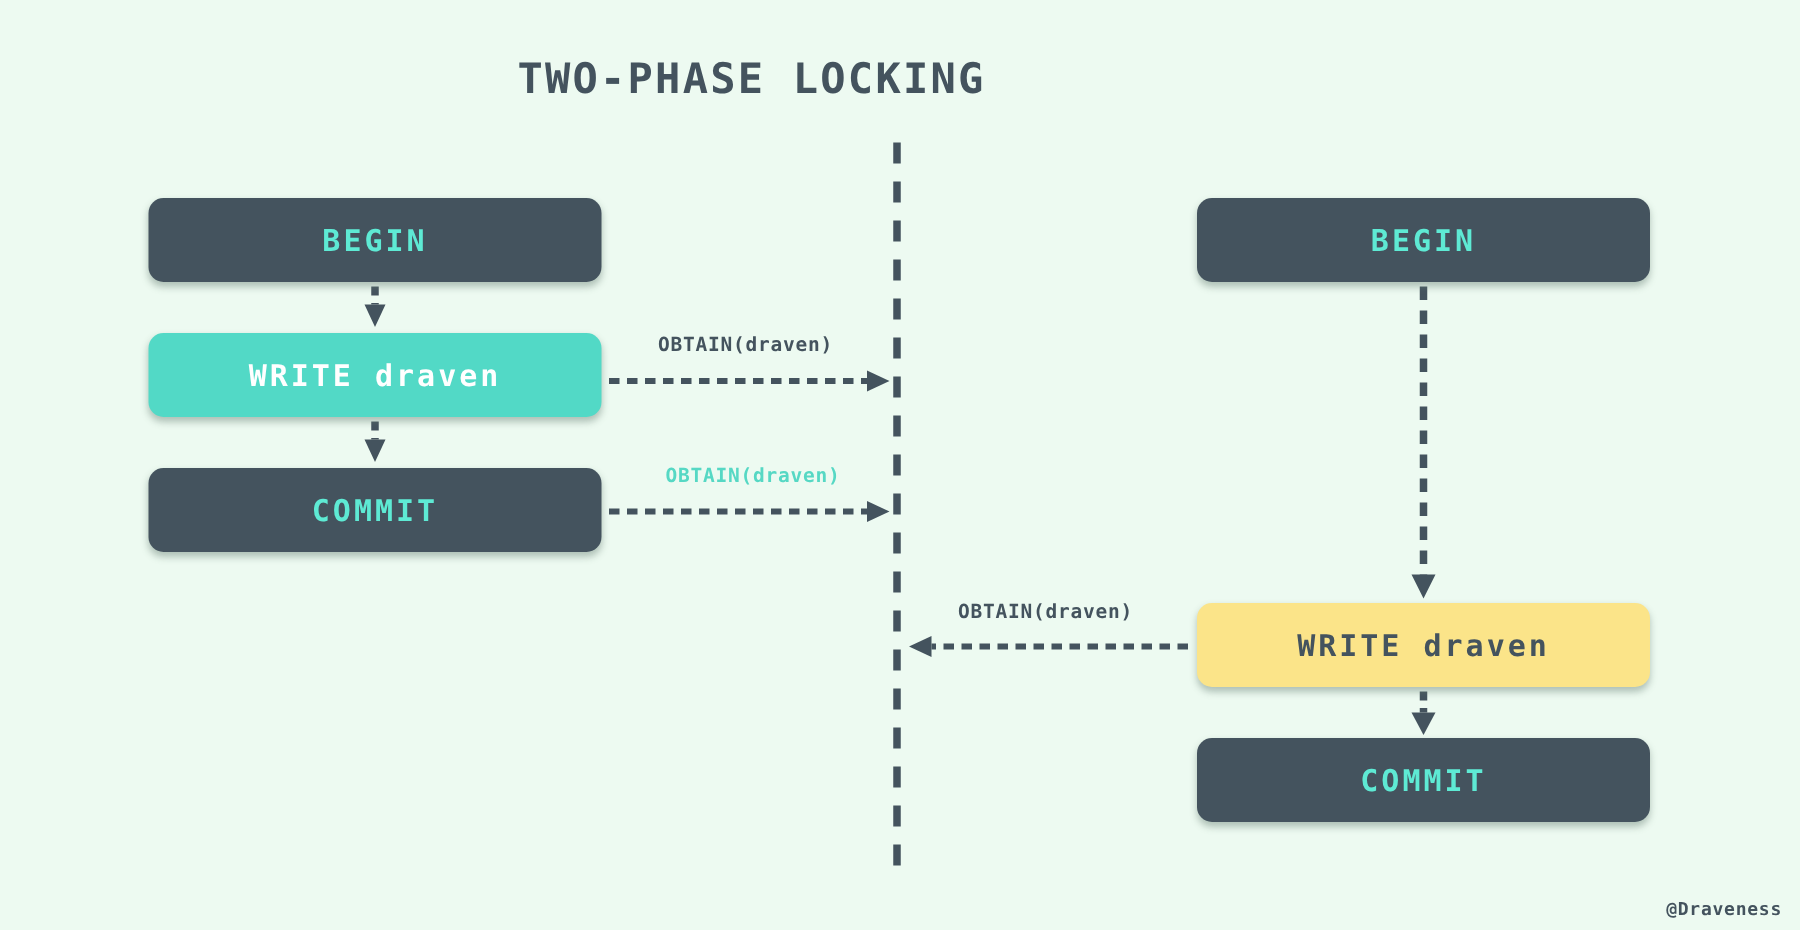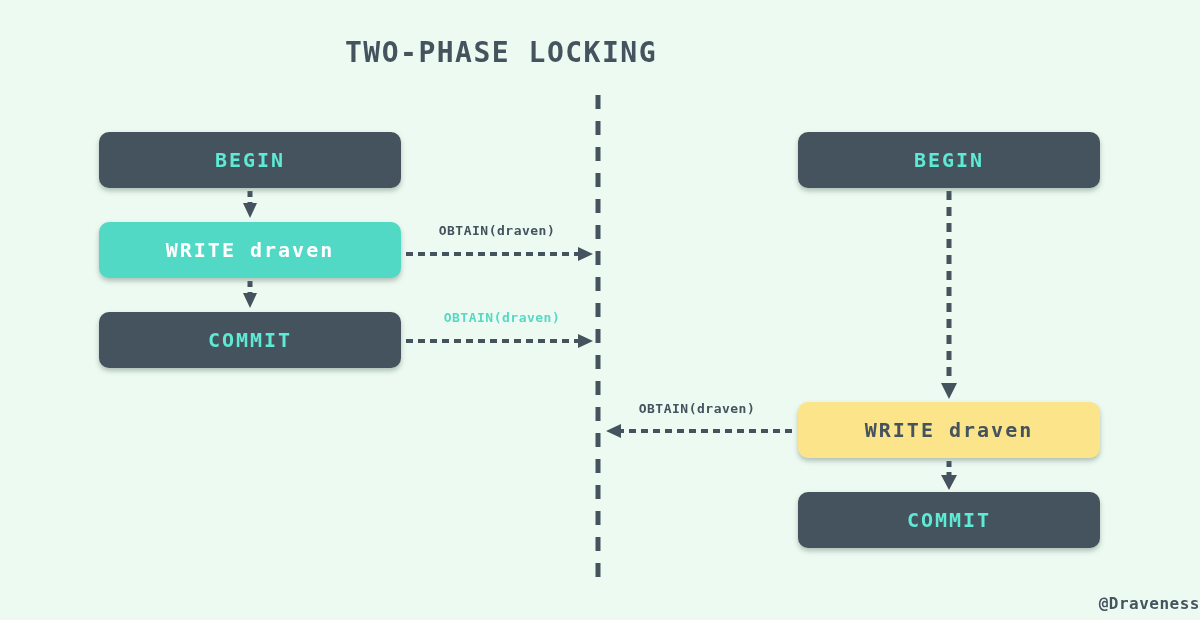--- a/index.html
+++ b/index.html
@@ -48,22 +48,22 @@
     position: absolute;
     font-weight: bold; font-size: 13px; letter-spacing: 0.5px;
     color: var(--dark, #44535e);
     text-align: center;
   }
   .edge-label.obtain-left  { left: 406px; top: 223px; width: 182px; }
   .edge-label.release-left { left: 406px; top: 310px; width: 192px; color: var(--teal_text, #56d8c4); }
   .edge-label.obtain-right { left: 606px; top: 401px; width: 182px; }
 
   .watermark {
-    position: absolute; right: 0; bottom: 7px;
-    font-weight: bold; font-size: 16px; letter-spacing: 0.5px;
+    position: absolute; right: 12px; bottom: 7px;
+    font-weight: bold; font-size: 12px; letter-spacing: 0.5px;
     color: var(--dark, #44535e);
   }
 </style>
 </head>
 <body>
 
 <div class="canvas">
 
   <div class="title">TWO-PHASE LOCKING</div>
 

